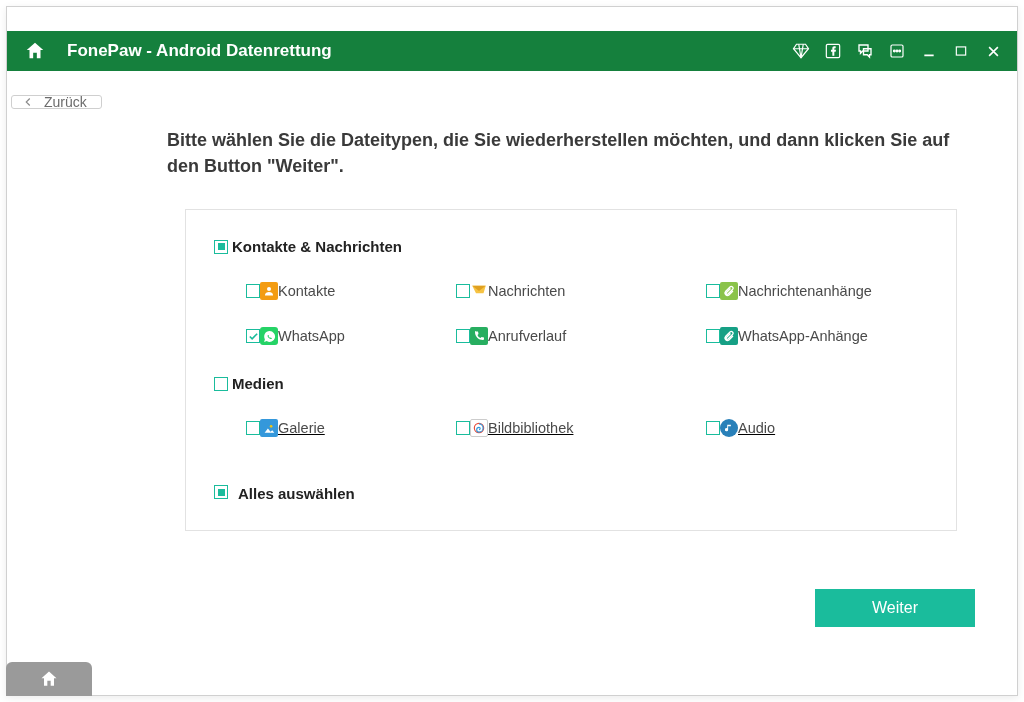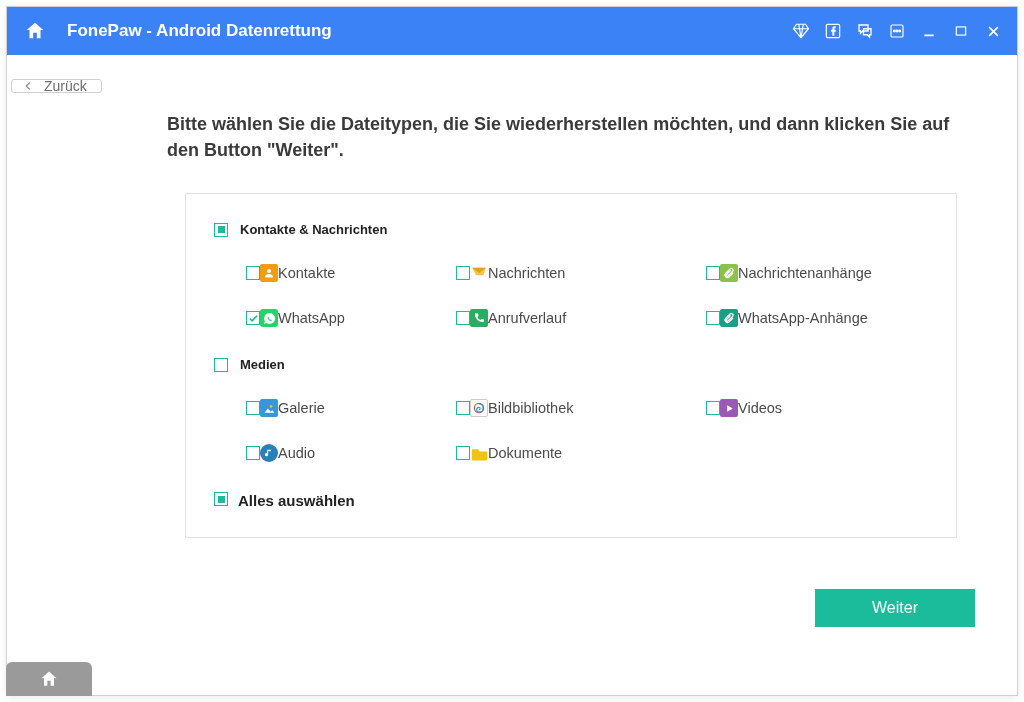--- a/index.html
+++ b/index.html
@@ -15,26 +15,27 @@
     position: absolute;
     top: 6px; left: 6px; right: 6px; bottom: 6px;
     border: 1px solid #d0d0d0;
     box-shadow: 0 2px 8px rgba(0,0,0,0.08);
     background: #fff;
     display: flex;
     flex-direction: column;
   }
   
   .titlebar {
-    height: 48px;
-    background: #3b82f6;
+    height: 40px;
+    background: #15803d;
     display: flex;
     align-items: center;
     padding: 0 14px;
     color: #fff;
+    margin-top: 24px;
   }
   .titlebar .home-btn {
     width: 28px; height: 28px;
     display: flex; align-items: center; justify-content: center;
     margin-right: 18px;
     cursor: pointer;
   }
   .titlebar .title {
     font-size: 17px;
     font-weight: bold;
@@ -82,23 +83,23 @@
   }
   
   .panel {
     margin: 30px 60px 0 178px;
     border: 1px solid #e2e2e2;
     padding: 28px 28px 28px 28px;
   }
   .section-header {
     display: flex;
     align-items: center;
-    gap: 12px;
+    gap: 4px;
     font-weight: bold;
-    font-size: 13px;
+    font-size: 15px;
     color: #222;
     margin-bottom: 18px;
   }
   .checkbox {
     width: 14px; height: 14px;
     border: 1.5px solid #1abc9c;
     display: inline-flex;
     align-items: center;
     justify-content: center;
     cursor: pointer;
@@ -119,20 +120,21 @@
     row-gap: 18px;
     margin-left: 32px;
     margin-bottom: 30px;
   }
   .grid2 {
     display: grid;
     grid-template-columns: 210px 250px 230px;
     row-gap: 18px;
     margin-left: 32px;
     margin-bottom: 30px;
+    text-decoration: underline;
   }
   .item {
     display: flex;
     align-items: center;
     font-size: 14.5px;
     color: #4a4a4a;
     margin-top: 9px;
   }
   .item .ficon {
     width: 18px; height: 18px;
@@ -343,47 +345,29 @@
       <div class="item">
         <span class="checkbox"></span>
         <span class="ficon" style="background:#fff;border:1px solid #ccc">
           <svg width="14" height="14" viewBox="0 0 24 24">
               <circle cx="12" cy="12" r="8" fill="none" stroke="#e74c3c" stroke-width="2"></circle>
               <path d="M12 5a7 7 0 010 14 4 4 0 010-8 2 2 0 010 4" fill="none" stroke="#3498db" stroke-width="2"></path>
             </svg>
         </span>
         <span>Bildbibliothek</span>
       </div>
-      <div class="item">
-        <span class="checkbox"></span>
-        <span class="ficon" style="background:#9b59b6">
-          <svg width="11" height="11" viewBox="0 0 24 24" fill="#fff">
-              <path d="M7 5v14l12-7z"></path>
-            </svg>
-        </span>
-        <span>Videos</span>
-      </div>
 
       <div class="item">
         <span class="checkbox"></span>
         <span class="ficon" style="background:#2980b9;border-radius:50%">
           <svg width="11" height="11" viewBox="0 0 24 24" fill="#fff">
               <path d="M9 4v10.5a3.5 3.5 0 11-2-3V4h8v3H9z"></path>
             </svg>
         </span>
         <span>Audio</span>
-      </div>
-      <div class="item">
-        <span class="checkbox"></span>
-        <span class="ficon">
-          <svg width="17" height="15" viewBox="0 0 24 20" fill="#f1c40f">
-              <path d="M2 4h7l2 3h11v11a2 2 0 01-2 2H2a2 2 0 01-2-2V6a2 2 0 012-2z" transform="translate(1 0)"></path>
-            </svg>
-        </span>
-        <span>Dokumente</span>
       </div>
       <div></div>
     </div>
 
     <div class="select-all">
       <span class="checkbox indeterminate"></span>
       <span>Alles auswählen</span>
     </div>
   </div>
 

